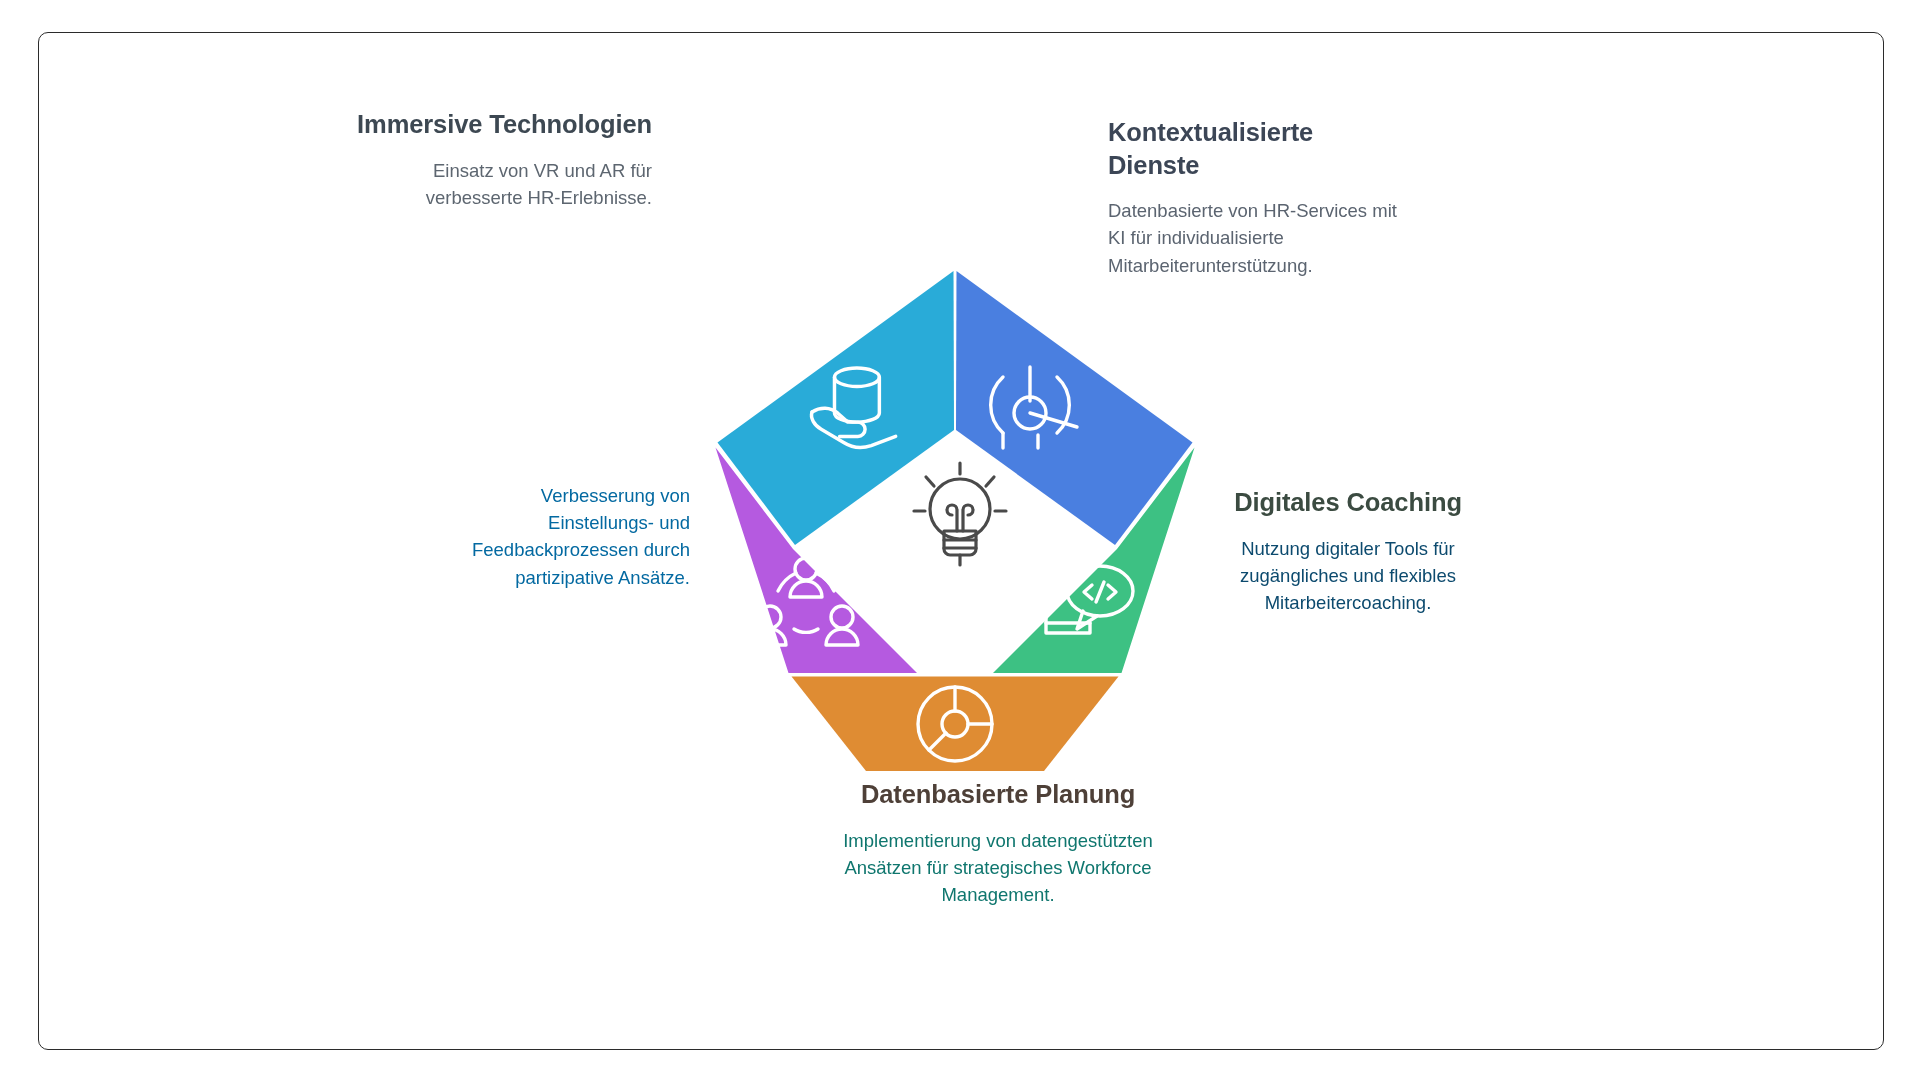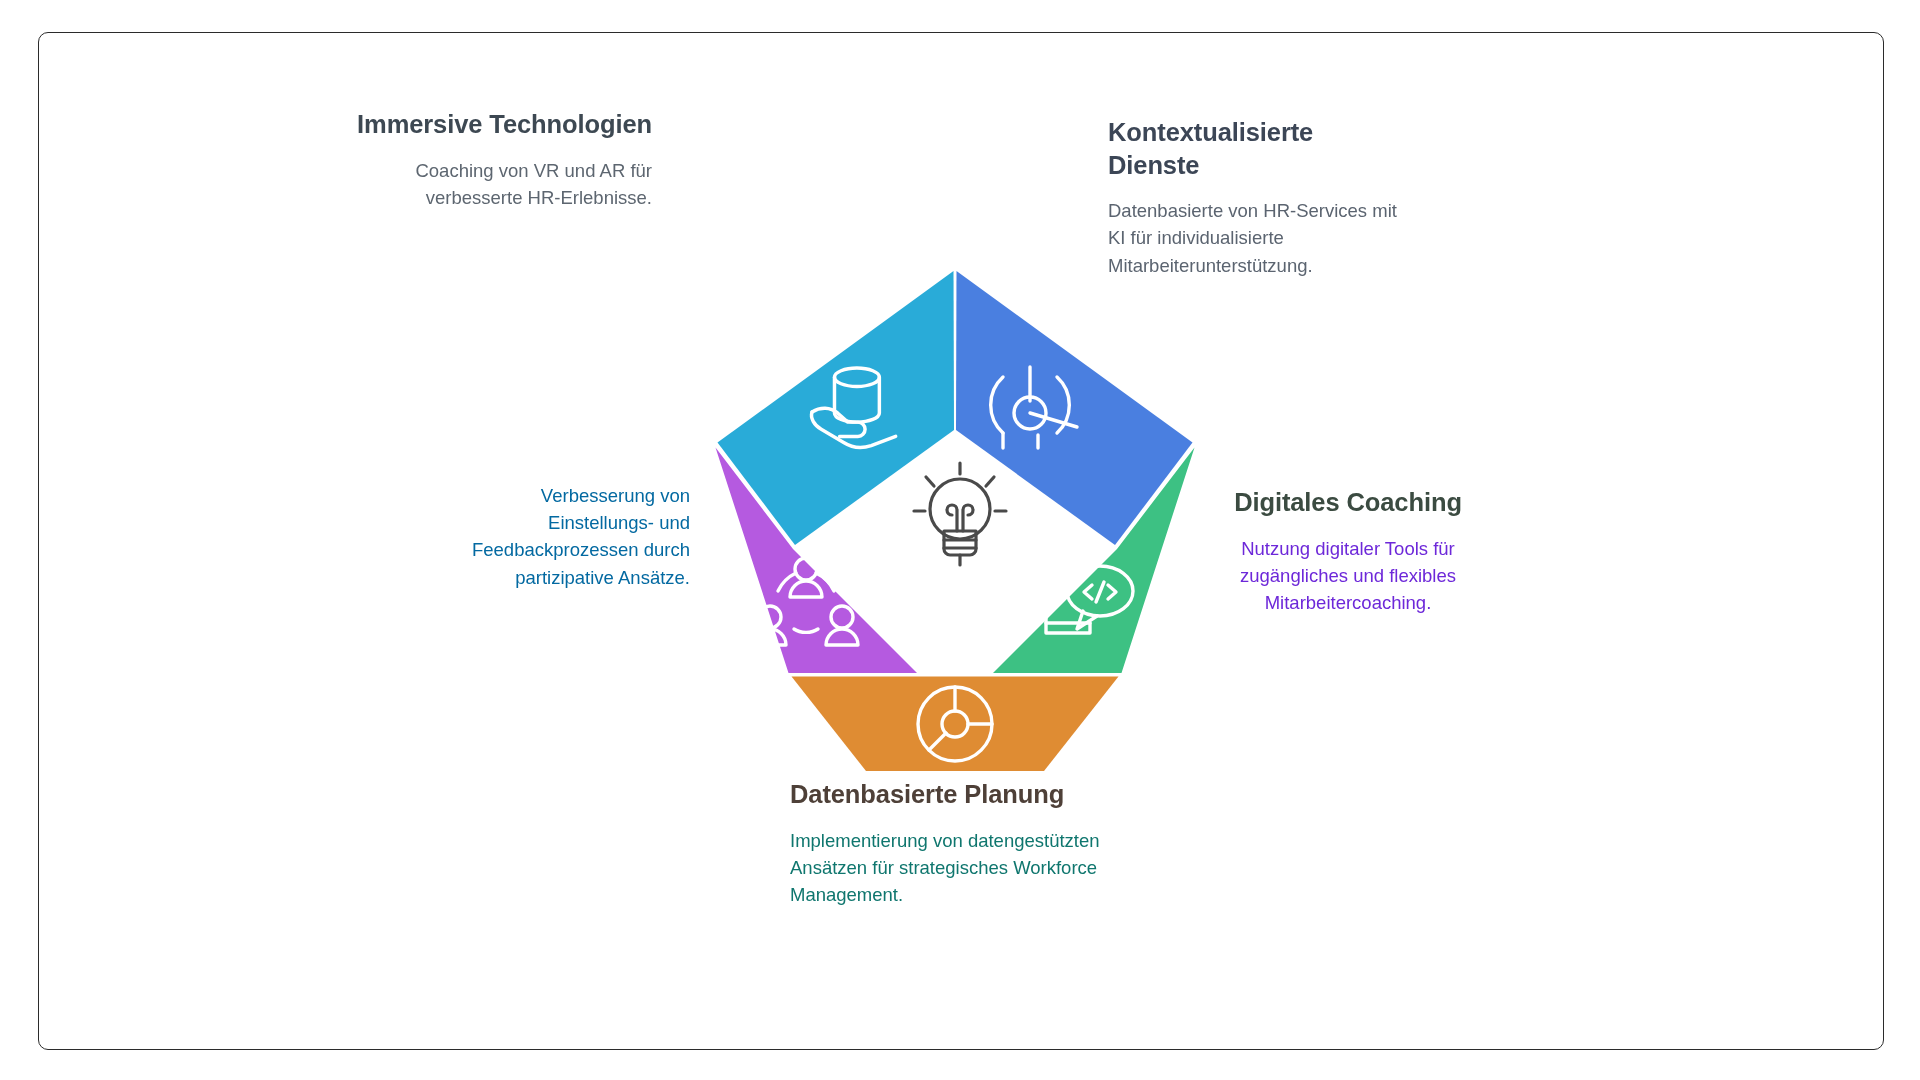--- a/index.html
+++ b/index.html
@@ -91,28 +91,28 @@
   #block-struktur .node-desc  { color: #0369a1; }
 
   
   #block-coaching {
     left: 1218px;
     top: 486px;
     width: 260px;
     text-align: center;
   }
   #block-coaching .node-title { color: #3b4b41; }
-  #block-coaching .node-desc  { color: #6d28d9; }
+  #block-coaching .node-desc  { color: #0c4a6e; }
 
   
   #block-daten {
-    left: 790px;
+    left: 833px;
     top: 778px;
     width: 330px;
-    text-align: left;
+    text-align: center;
   }
   #block-daten .node-title { color: #4e4038; }
   #block-daten .node-desc  { color: #0f766e; }
 </style>
 </head>
 <body>
 
 <div class="canvas">
 
   <div class="page-frame"></div>
@@ -200,21 +200,21 @@
         <line x1="80" y1="16" x2="72" y2="25"></line>
         <line x1="0" y1="50" x2="11" y2="50"></line>
         <line x1="81" y1="50" x2="92" y2="50"></line>
       </g>
 
     </svg>
   </div>
 
   <div class="node-block" id="block-immersive">
     <div class="node-title">Immersive Technologien</div>
-    <div class="node-desc">Coaching von VR und AR für verbesserte HR-Erlebnisse.</div>
+    <div class="node-desc">Einsatz von VR und AR für verbesserte HR-Erlebnisse.</div>
   </div>
 
   <div class="node-block" id="block-kontext">
     <div class="node-title">Kontextualisierte Dienste</div>
     <div class="node-desc">Datenbasierte von HR-Services mit KI für individualisierte Mitarbeiterunterstützung.</div>
   </div>
 
   <div class="node-block" id="block-coaching">
     <div class="node-title">Digitales Coaching</div>
     <div class="node-desc">Nutzung digitaler Tools für zugängliches und flexibles Mitarbeitercoaching.</div>

